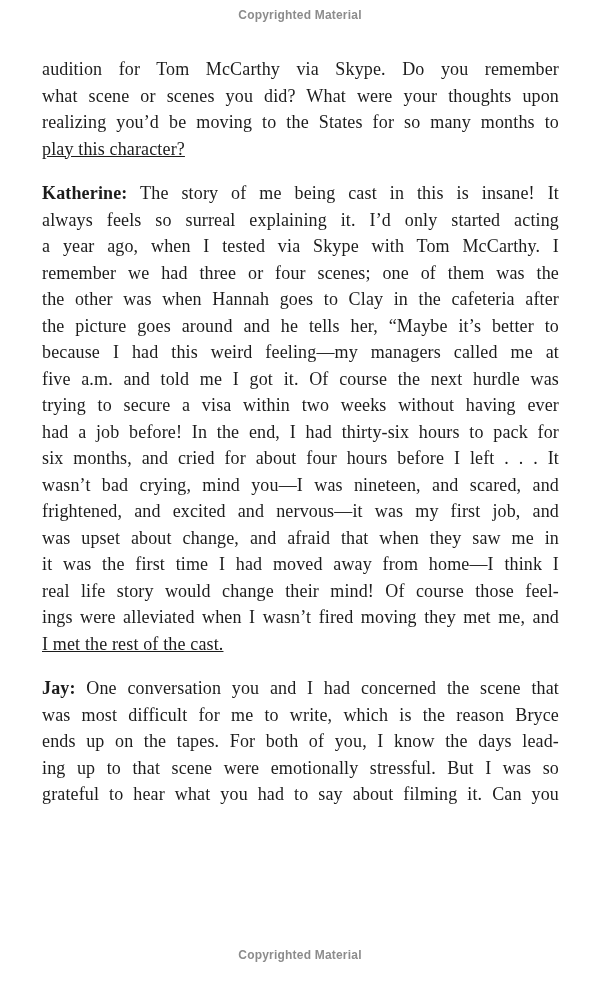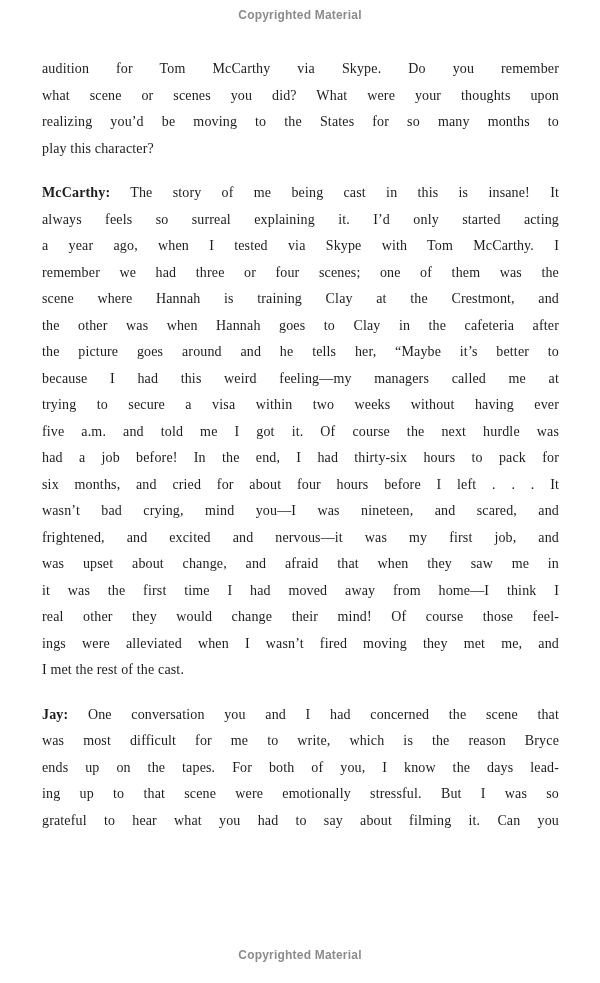--- a/index.html
+++ b/index.html
@@ -23,68 +23,68 @@
     color: #8c8c8c;
   }
   .copyright.top { top: 8px; }
   .copyright.bottom { top: 948px; }
   .text-block {
     position: absolute;
     left: 42px;
     top: 56px;
     width: 517px;
     color: #1c1c1c;
-    font-size: 14px;
+    font-size: 18px;
     line-height: 26.5px;
     letter-spacing: 0.15px;
   }
   .paragraph { margin: 0 0 18px 0; }
   .paragraph:last-child { margin-bottom: 16px; }
   .line {
     text-align: justify;
     text-align-last: justify;
     white-space: normal;
   }
   .line.last {
     text-align: left;
     text-align-last: left;
+    text-decoration: underline;
   }
   .speaker { font-weight: 700; }
 </style>
 </head>
 <body>
 
 <div class="page">
   <div class="copyright top">Copyrighted Material</div>
 
   <div class="text-block">
       <div class="paragraph">
         <div class="line">audition for Tom McCarthy via Skype. Do you remember</div>
         <div class="line">what scene or scenes you did? What were your thoughts upon</div>
         <div class="line">realizing you’d be moving to the States for so many months to</div>
         <div class="line last">play this character?</div>
       </div>
       <div class="paragraph">
-        <div class="line"><span class="speaker">McCarthy:</span> The story of me being cast in this is insane! It</div>
+        <div class="line"><span class="speaker">Katherine:</span> The story of me being cast in this is insane! It</div>
         <div class="line">always feels so surreal explaining it. I’d only started acting</div>
         <div class="line">a year ago, when I tested via Skype with Tom McCarthy. I</div>
         <div class="line">remember we had three or four scenes; one of them was the</div>
-        <div class="line">scene where Hannah is training Clay at the Crestmont, and</div>
         <div class="line">the other was when Hannah goes to Clay in the cafeteria after</div>
         <div class="line">the picture goes around and he tells her, “Maybe it’s better to</div>
         <div class="line">because I had this weird feeling—my managers called me at</div>
+        <div class="line">five a.m. and told me I got it. Of course the next hurdle was</div>
         <div class="line">trying to secure a visa within two weeks without having ever</div>
-        <div class="line">five a.m. and told me I got it. Of course the next hurdle was</div>
         <div class="line">had a job before! In the end, I had thirty-six hours to pack for</div>
         <div class="line">six months, and cried for about four hours before I left . . . It</div>
         <div class="line">wasn’t bad crying, mind you—I was nineteen, and scared, and</div>
         <div class="line">frightened, and excited and nervous—it was my first job, and</div>
         <div class="line">was upset about change, and afraid that when they saw me in</div>
         <div class="line">it was the first time I had moved away from home—I think I</div>
-        <div class="line">real other they would change their mind! Of course those feel-</div>
+        <div class="line">real life story would change their mind! Of course those feel-</div>
         <div class="line">ings were alleviated when I wasn’t fired moving they met me, and</div>
         <div class="line last">I met the rest of the cast.</div>
       </div>
       <div class="paragraph">
         <div class="line"><span class="speaker">Jay:</span> One conversation you and I had concerned the scene that</div>
         <div class="line">was most difficult for me to write, which is the reason Bryce</div>
         <div class="line">ends up on the tapes. For both of you, I know the days lead-</div>
         <div class="line">ing up to that scene were emotionally stressful. But I was so</div>
         <div class="line">grateful to hear what you had to say about filming it. Can you</div>
       </div>

